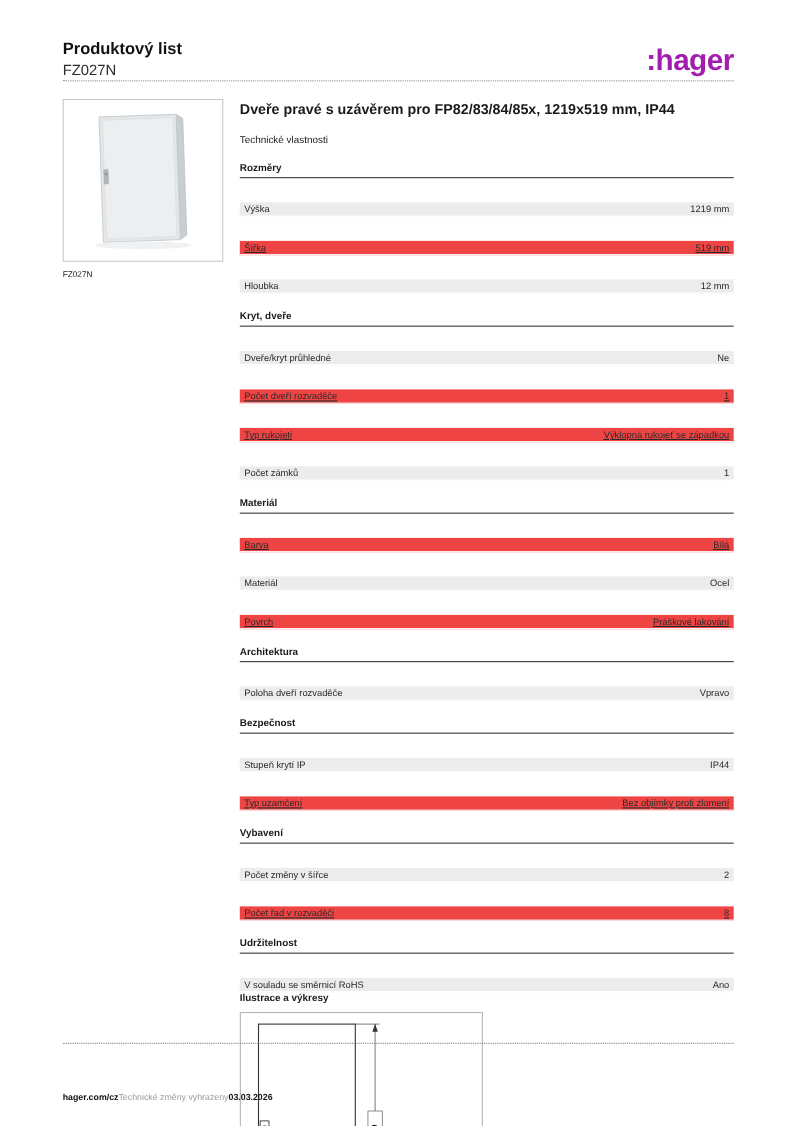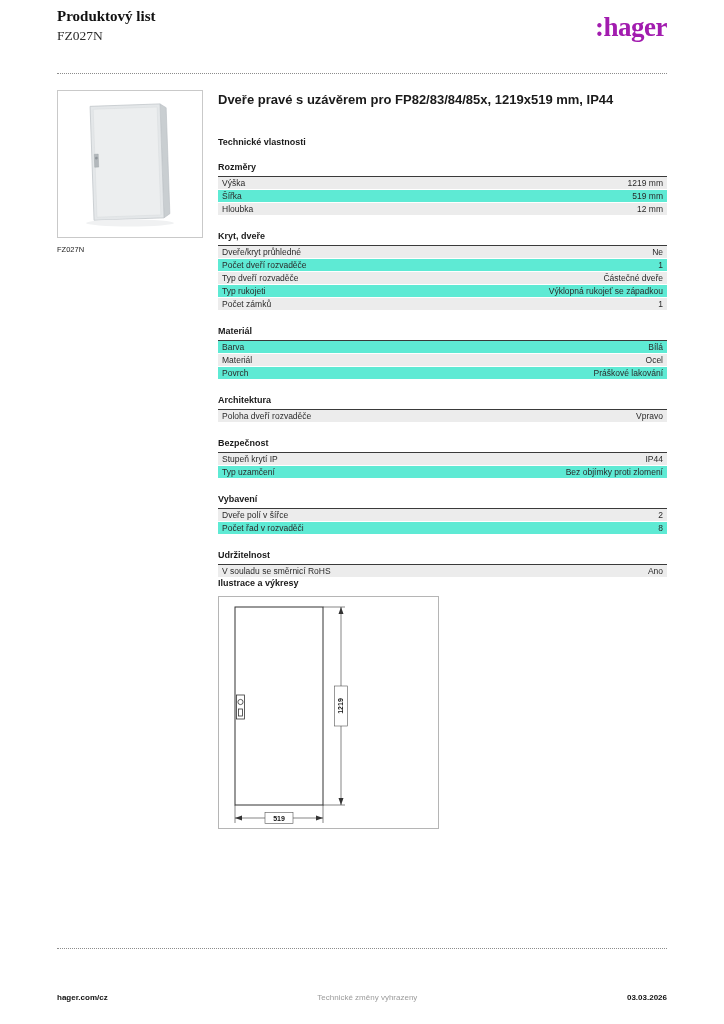--- a/index.html
+++ b/index.html
@@ -8,54 +8,54 @@
     position: relative;
     width: 724px;
     height: 1024px;
     background: #ffffff;
     font-family: "Liberation Sans", sans-serif;
     color: #1a1a1a;
     overflow: hidden;
   }
 
   
-  .header { position: absolute; left: 57px; right: 57px; top: 8px; height: 46px; font-family: Liberation Serif, serif; }
+  .header { position: absolute; left: 57px; right: 57px; top: 36px; height: 46px; }
   .doc-type { font-size: 15px; font-weight: bold; color: #111; }
   .product-code { font-size: 13.5px; font-weight: normal; color: #2b2b2b; margin-top: 3px; }
   .logo { position: absolute; right: 0; top: 4px; font-size: 27px; font-weight: bold; letter-spacing: -0.5px; }
   .top-rule { position: absolute; left: 57px; right: 57px; top: 73px; border-top: 1px dotted #8c8c8c; }
 
   
   .photo-panel { position: absolute; left: 57px; top: 90px; width: 146px; }
   .photo-box { width: 146px; height: 148px; border: 1px solid #c9c9c9; background: #fff;
                display: flex; align-items: center; justify-content: center; }
   .photo-caption { font-size: 7.5px; color: #222; margin-top: 7px; }
 
   
   .content { position: absolute; left: 218px; top: 92px; width: 449px; }
   .product-title { font-size: 13px; font-weight: bold; line-height: 1.25; }
-  .tech-heading { font-size: 9px; font-weight: bold; margin-top: 29px; }
+  .tech-heading { font-size: 9px; font-weight: normal; margin-top: 14px; }
 
   .section-title { font-size: 9px; font-weight: bold; margin: 15px 0 4px 0; }
   .spec-table { border-top: 1px solid #3a3a3a; }
   .spec-row { display: flex; justify-content: space-between; align-items: center;
               height: 13px; padding: 0 4px; border-bottom: 1px solid #ffffff;
-              font-size: 8.5px; color: #2a2a2a; }
+              font-size: 8.5px; color: #2a2a2a; margin-top: 22px; }
   .spec-row.odd  { background: #ececec; }
-  .spec-row.even { background: #5eead4; }
+  .spec-row.even { background: #ef4444; text-decoration: underline; }
   .spec-label { white-space: nowrap; }
   .spec-value { white-space: nowrap; text-align: right; }
 
   .illustration-heading { font-size: 9px; font-weight: bold; }
   .drawing-box { width: 221px; height: 233px; border: 1px solid #b5b5b5; margin-top: 8px; background: #fff; }
 
   
   .footer { position: absolute; left: 57px; right: 57px; bottom: 22px;
             border-top: 1px dotted #8c8c8c; padding-top: 8px;
-            display: flex; justify-content: space-between; align-items: baseline;
+            display: flex; justify-content: flex-start; align-items: baseline;
             font-size: 8px; }
   .footer-left  { font-weight: bold; color: #111; }
   .footer-center { color: #9b9b9b; margin-top: 36px; }
   .footer-right { font-weight: bold; color: #111; }
 
   svg text { font-family: "Liberation Sans", sans-serif; }
 </style>
 </head>
 <body>
 
@@ -107,24 +107,20 @@
         <div class="section-title">Kryt, dveře</div>
         <div class="spec-table">
           <div class="spec-row odd">
             <span class="spec-label">Dveře/kryt průhledné</span>
             <span class="spec-value">Ne</span>
           </div>
           <div class="spec-row even">
             <span class="spec-label">Počet dveří rozvaděče</span>
             <span class="spec-value">1</span>
           </div>
-          <div class="spec-row odd">
-            <span class="spec-label">Typ dveří rozvaděče</span>
-            <span class="spec-value">Částečné dveře</span>
-          </div>
           <div class="spec-row even">
             <span class="spec-label">Typ rukojeti</span>
             <span class="spec-value">Výklopná rukojeť se západkou</span>
           </div>
           <div class="spec-row odd">
             <span class="spec-label">Počet zámků</span>
             <span class="spec-value">1</span>
           </div>
         </div>
         <div class="section-title">Materiál</div>
@@ -156,21 +152,21 @@
             <span class="spec-value">IP44</span>
           </div>
           <div class="spec-row even">
             <span class="spec-label">Typ uzamčení</span>
             <span class="spec-value">Bez objímky proti zlomení</span>
           </div>
         </div>
         <div class="section-title">Vybavení</div>
         <div class="spec-table">
           <div class="spec-row odd">
-            <span class="spec-label">Dveře polí v šířce</span>
+            <span class="spec-label">Počet změny v šířce</span>
             <span class="spec-value">2</span>
           </div>
           <div class="spec-row even">
             <span class="spec-label">Počet řad v rozvaděči</span>
             <span class="spec-value">8</span>
           </div>
         </div>
         <div class="section-title">Udržitelnost</div>
         <div class="spec-table">
           <div class="spec-row odd">

